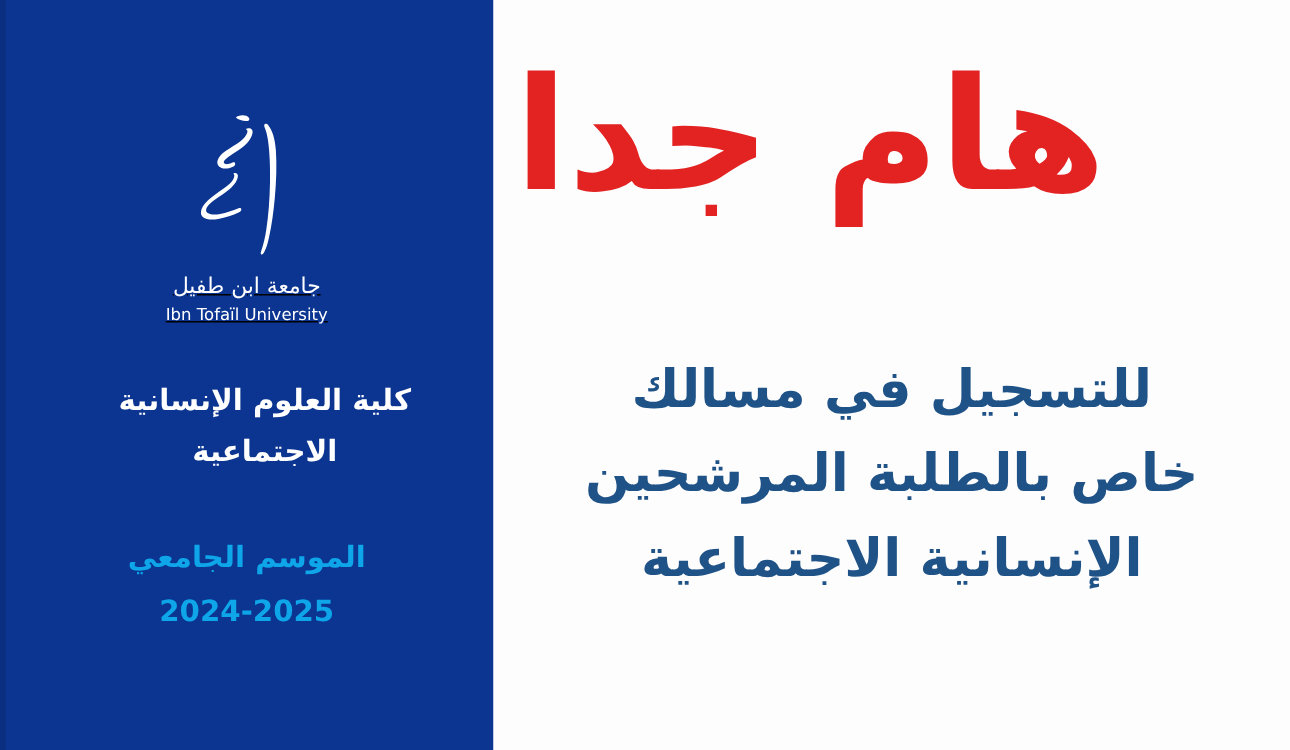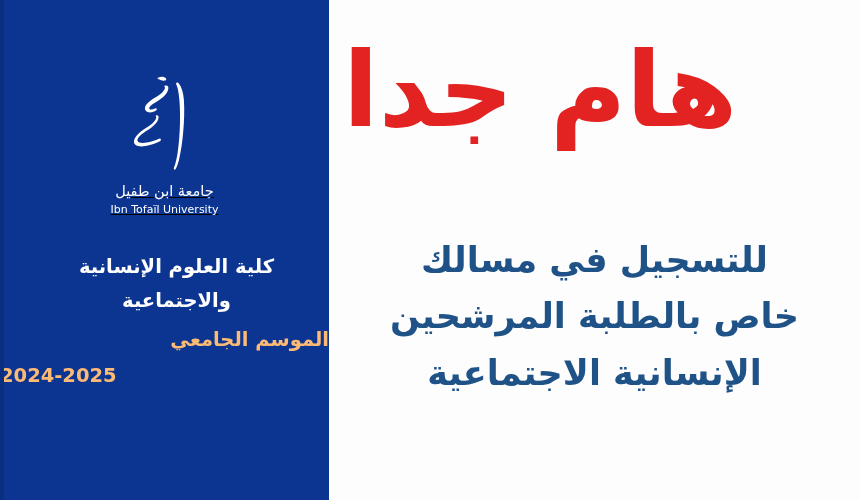--- a/index.html
+++ b/index.html
@@ -96,23 +96,24 @@
 
   .faculty-line {
     font-size: 19.5px;
     font-weight: bold;
     line-height: 1.75;
     white-space: nowrap;
     padding-left: 24px;
   }
 
   .season-block {
-    margin-top: 4px;
-    width: 100%;
-    color: #fdba74;
+    margin-top: 36px;
+    width: 100%;
+    text-align: center;
+    color: #0ea5e9;
   }
 
   .season-line {
     font-size: 19.5px;
     font-weight: bold;
     line-height: 1.85;
     white-space: nowrap;
   }
 
   .season-year {
@@ -179,21 +180,21 @@
         <path d="M21.8 41.5 C23.4 41.0 24.7 41.8 24.6 43.4 C24.4 46.4 22.2 49.4 19.2 52.0 C16.2 54.6 12.5 56.8 9.4 59.0 C6.9 60.8 4.9 62.6 3.9 64.4 C3.0 66.0 3.3 67.4 4.8 68.2 C6.6 69.2 9.6 69.2 12.8 68.6 C16.8 67.9 21.2 66.4 25.0 64.8 C26.0 64.4 26.8 64.7 26.9 65.5 C27.0 66.3 26.4 67.0 25.4 67.5 C21.2 69.5 16.2 71.2 11.5 72.0 C7.4 72.7 3.5 72.5 1.4 70.8 C-0.7 69.1 -0.4 66.3 1.3 63.5 C3.0 60.7 6.0 58.2 9.3 55.8 C12.8 53.3 16.7 51.0 19.3 48.4 C21.2 46.5 22.3 44.6 22.2 43.0 C22.1 42.1 21.5 41.7 21.8 41.5 Z" fill="#ffffff"></path>
       </svg>
 
       <div class="logo-arabic">جامعة ابن طفيل</div>
 
       <div class="logo-latin">Ibn Tofaïl University</div>
     </div>
 
     <div class="faculty-block">
       <div class="faculty-line">كلية العلوم الإنسانية</div>
-      <div class="faculty-line">والاجتماعية</div>
+      <div class="faculty-line">الاجتماعية</div>
     </div>
 
     <div class="season-block">
       <div class="season-line">الموسم الجامعي</div>
       <div class="season-line season-year">2024-2025</div>
     </div>
 
   </aside>
 
   <section class="message-panel">

